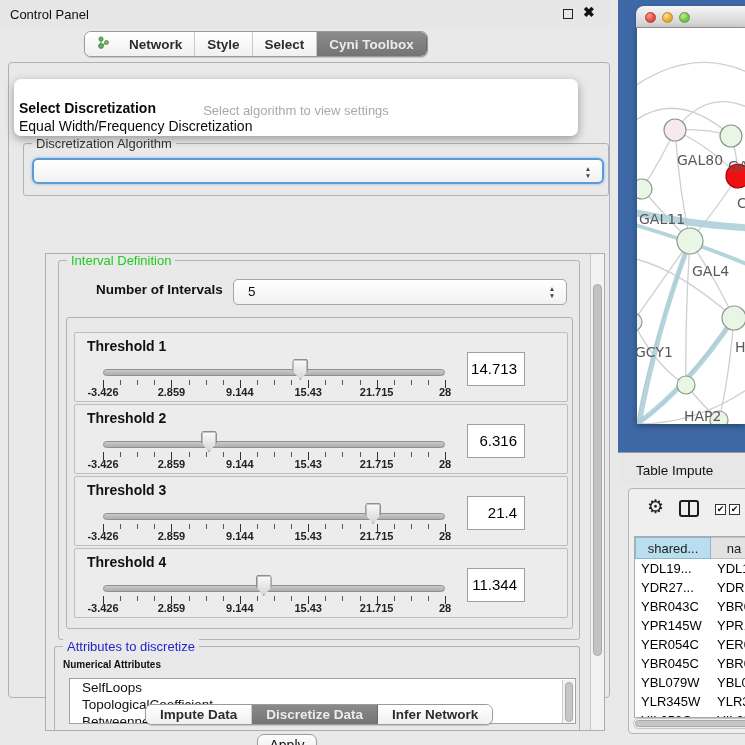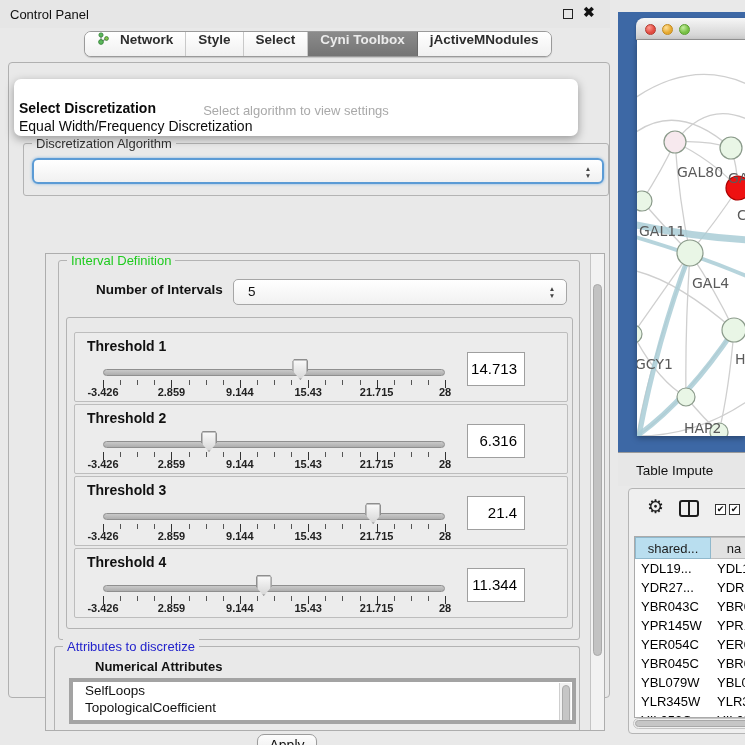--- a/index.html
+++ b/index.html
@@ -8,21 +8,21 @@
           font-family:"Liberation Sans",sans-serif;background:#e9e9e9;color:#1a1a1a;}
 
   
   #cp-header{position:absolute;left:0;top:0;width:618px;height:28px;background:#e6e6e6;}
   #cp-title{position:absolute;left:10px;top:7px;font-size:13px;color:#111;}
   #float-icon{position:absolute;left:563px;top:9px;width:10px;height:10px;border:1.5px solid #222;background:transparent;}
   #close-icon{position:absolute;left:583px;top:4px;font-size:14px;font-weight:bold;color:#111;}
 
   
   #top-tabs{position:absolute;left:84px;top:31px;height:26px;display:flex;border:1px solid #9a9a9a;border-radius:7px;overflow:hidden;background:#fff;box-shadow:0 1px 1px rgba(0,0,0,.15);}
-  .seg{height:100%;display:flex;align-items:flex-start;justify-content:center;gap:10px;
+  .seg{height:100%;display:flex;align-items:center;justify-content:center;gap:19px;
        font-size:13.5px;font-weight:bold;color:#2d2d2d;background:linear-gradient(#ffffff,#f0f0f0);
        border-right:1px solid #c9c9c9;padding:0 12px;white-space:nowrap;}
   .seg:last-child{border-right:none;}
   .seg.sel{background:linear-gradient(#8b8b8b,#747474);color:#ececec;border-right:1px solid #6a6a6a;}
 
   
   #outer-panel{position:absolute;left:8px;top:62px;width:602px;height:636px;
                border:1px solid #b0b0b0;border-radius:4px;background:#e9e9e9;}
 
   
@@ -68,37 +68,37 @@
             clip-path:polygon(10% 0,90% 0,100% 12%,100% 55%,50% 100%,0 55%,0 12%);
             background:linear-gradient(#fcfcfc,#d4d4d4);box-shadow:inset 0 0 0 1.5px #8e8e8e;}
   .tick{position:absolute;top:47px;width:1px;background:#555;}
   .tick.minor{height:5px;}
   .tick.major{height:8px;background:#333;}
   .tick-label{position:absolute;top:53px;width:60px;text-align:center;font-size:11px;font-weight:bold;color:#222;}
   .thr-value{position:absolute;left:392px;top:19px;width:58px;height:34px;background:#fff;
              border:1px solid #9f9f9f;font-size:15px;line-height:32px;text-align:right;padding-right:7px;color:#000;}
 
   #grp-attrs{left:8px;top:392px;width:526px;height:120px;border-bottom:none;}
-  #attrs-list-title{position:absolute;left:8px;top:12px;font-size:13px;font-weight:bold;color:#111;margin-left:32px;}
-  #attr-list{position:absolute;left:14px;top:31px;width:507px;height:46px;background:#fff;border:4px solid #a3a3a3;overflow:hidden;}
+  #attrs-list-title{position:absolute;left:8px;top:12px;font-size:10px;font-weight:bold;color:#111;}
+  #attr-list{position:absolute;left:14px;top:31px;width:507px;height:46px;background:#fff;border:1px solid #a3a3a3;overflow:hidden;}
   .attr-item{font-size:13.5px;color:#111;padding:1px 0 1px 12px;height:17px;white-space:nowrap;}
   #attr-vscroll{position:absolute;right:1px;top:1px;width:12px;height:44px;background:#f2f2f2;border-left:1px solid #cfcfcf;}
   #attr-thumb{position:absolute;left:1.5px;top:2px;width:8px;height:40px;background:#c6c6c6;border-radius:4px;border:1px solid #ababab;}
 
   #apply-btn{position:absolute;left:248px;top:671px;width:60px;height:22px;border-radius:7px;
              background:linear-gradient(#fdfdfd,#ececec);border:1px solid #9c9c9c;
              font-size:14px;text-align:center;line-height:20px;color:#111;box-shadow:0 1px 1px rgba(0,0,0,.12);}
 
   
   #bottom-tabs{position:absolute;left:145px;top:704px;height:21px;display:flex;border:1px solid #9a9a9a;border-radius:7px;overflow:hidden;background:#fff;box-shadow:0 1px 1px rgba(0,0,0,.15);}
   #bottom-tabs .seg{font-size:13.5px;padding:0 14px;}
 
   
   #divider{position:absolute;left:610px;top:0;width:8px;height:745px;background:#e9e9e9;}
-  #desktop{position:absolute;left:618px;top:12px;width:127px;height:452px;background:#3d68a5;}
+  #desktop{position:absolute;left:618px;top:0;width:127px;height:452px;background:#3d68a5;}
   #net-window{position:absolute;left:18px;top:6px;width:109px;height:440px;}
   #net-titlebar{position:absolute;left:0;top:0;width:109px;height:22px;border-top-left-radius:8px;
                 background:linear-gradient(#f6f6f6,#cfcfcf);border-bottom:1px solid #9a9a9a;box-shadow:0 1px 3px rgba(0,0,0,.3);}
   .tl{position:absolute;top:5.5px;width:11px;height:11px;border-radius:50%;}
   #tl-red{left:9px;background:radial-gradient(circle at 35% 30%,#ff9a90,#e24b41 60%);border:1px solid #b03a30;}
   #tl-yellow{left:26px;background:radial-gradient(circle at 35% 30%,#ffe09a,#e6a92f 60%);border:1px solid #c28a1e;}
   #tl-green{left:43px;background:radial-gradient(circle at 35% 30%,#c5eda0,#77c043 60%);border:1px solid #5a9e2f;}
   #net-canvas{position:absolute;left:1px;top:22px;width:108px;height:396px;background:#fff;overflow:hidden;box-shadow:0 2px 6px rgba(0,0,0,.35);}
 
   
@@ -144,23 +144,20 @@
         <span>Network</span>
       </div>
       <div class="seg">
         <span>Style</span>
       </div>
       <div class="seg">
         <span>Select</span>
       </div>
       <div class="seg sel">
         <span>Cyni Toolbox</span>
-      </div>
-      <div class="seg">
-        <span>jActiveMNodules</span>
       </div>
     </div>
 
   <div id="outer-panel">
 
     <div id="grp-algo" class="grp">
       <span class="grp-legend">Discretization Algorithm</span>
       <div id="algo-combo">
         <span class="stepper">▲<br>▼</span>
       </div>
@@ -329,20 +326,31 @@
       </div>
 
       <div id="vscroll">
         <div id="vscroll-thumb"></div>
       </div>
     </div>
 
     <div id="apply-btn">Apply</div>
   </div>
 
+  <div id="bottom-tabs">
+      <div class="seg">
+        <span>Impute Data</span>
+      </div>
+      <div class="seg sel">
+        <span>Discretize Data</span>
+      </div>
+      <div class="seg">
+        <span>Infer Network</span>
+      </div>
+    </div>
 
   <div id="algo-popup">
     <div id="popup-placeholder">Select algorithm to view settings</div>
     <div id="popup-items">
         <div class="popup-item" style="top: 21px; font-weight: bold;">Select Discretization</div>
         <div class="popup-item" style="top: 39px;">Equal Width/Frequency Discretization</div>
       </div>
   </div>
 
   <div id="divider"></div>

